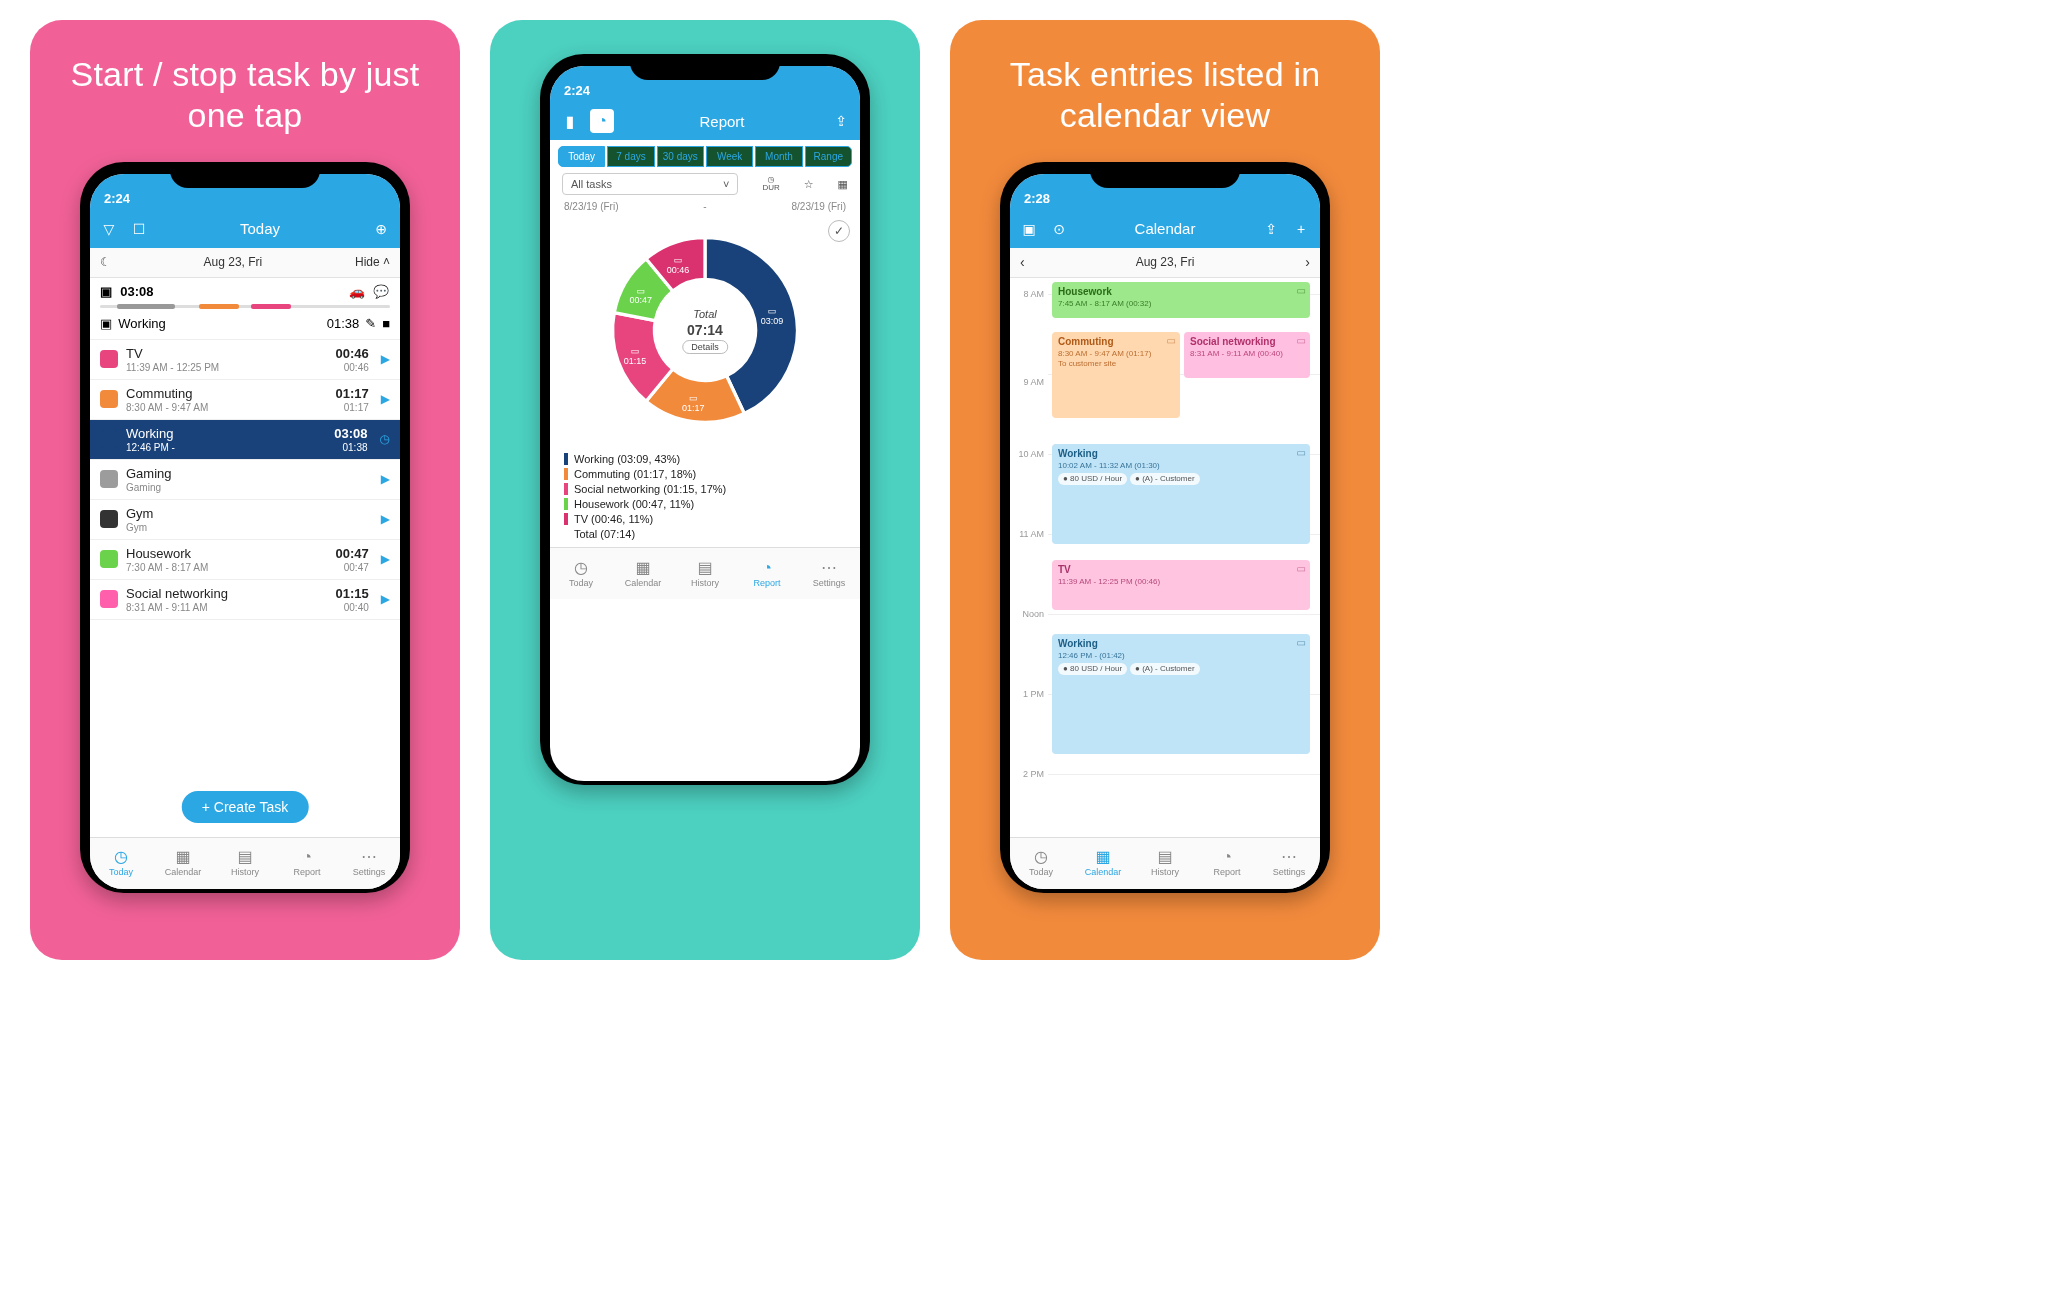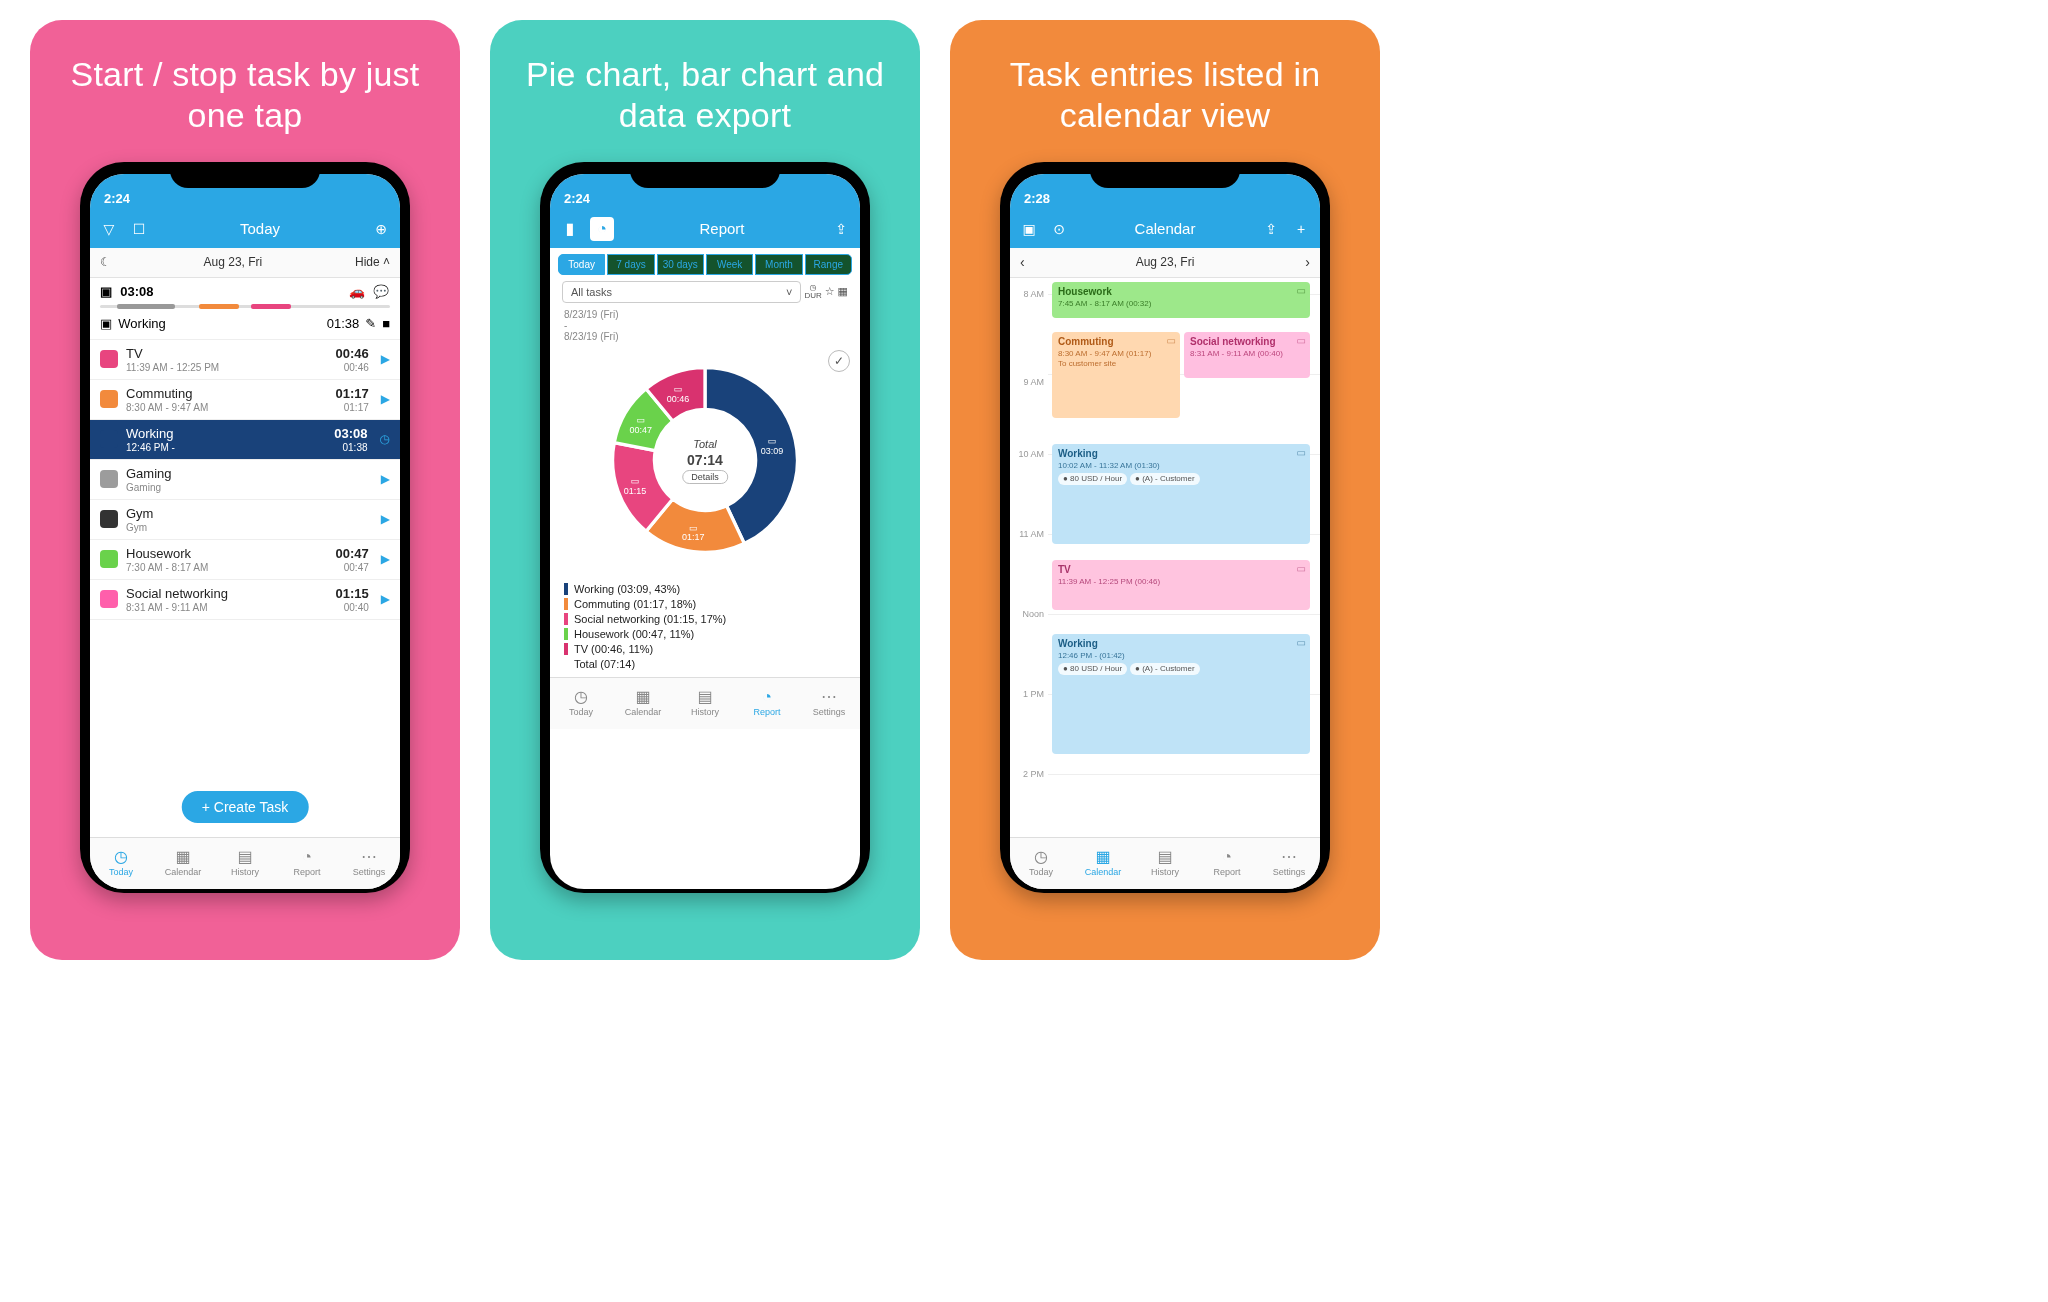--- a/index.html
+++ b/index.html
@@ -62,23 +62,23 @@
 .tabbar .tab { flex:1; display:flex; flex-direction:column; align-items:center; justify-content:center; gap:2px; font-size:9px; color:#888; }
 .tabbar .tab.active { color:#2ba7e4; }
 .tabbar .tab .ticon { font-size:16px; line-height:1; }
 
 .range-row { display:flex; gap:2px; padding:6px 8px; }
 .range-row button { flex:1; font-size:10px; border:1px solid #2ba7e4; background:#14532d; color:#2ba7e4; padding:4px 0; }
 .range-row button.active { background:#2ba7e4; color:#fff; }
 .range-row button:first-child { border-radius:5px 0 0 5px; }
 .range-row button:last-child  { border-radius:0 5px 5px 0; }
 
-.filter-row { display:flex; align-items:center; gap:3px; padding:0 12px 6px; font-size:11px; color:#555; }
+.filter-row { display:flex; align-items:center; gap:24px; padding:0 12px 6px; font-size:11px; color:#555; }
 .filter-row .sel { flex:1; border:1px solid #ccc; border-radius:4px; padding:4px 8px; display:flex; justify-content:space-between; }
-.date-row { display:flex; justify-content:space-between; font-size:10px; color:#888; padding:0 14px 4px;flex-direction:column; }
+.date-row { display:flex; justify-content:space-between; font-size:10px; color:#888; padding:0 14px 4px; }
 
 .donut-wrap { position:relative; height:230px; }
 .donut-center { position:absolute; top:50%; left:50%; transform:translate(-50%,-50%); text-align:center; font-size:11px; color:#444; }
 .donut-center .tot { font-size:11px;font-style:italic; }
 .donut-center .totv { font-size:14px; font-weight:600; margin:2px 0; }
 .donut-center .det { font-size:9px; border:1px solid #bbb; border-radius:8px; padding:1px 8px; display:inline-block; }
 .seglabel { position:absolute; font-size:9px; color:#fff; text-align:center; line-height:1.1; }
 .check { position:absolute; top:4px; right:10px; width:22px; height:22px; border:1px solid #bbb; border-radius:50%; display:flex; align-items:center; justify-content:center; font-size:12px; color:#555; }
 
 .legend { padding:4px 14px; font-size:11px; color:#222; }
@@ -247,21 +247,20 @@
           <div class="tab">
             <span class="ticon">⋯</span>
             <span>Settings</span>
           </div>
         </div>
     </div>
   </div>
 </div>
 
 <div class="panel teal">
-  <div class="headline">Pie chart, bar chart and data export</div>
   <div class="phone">
     <div class="screen">
       <div class="statusbar">
         <span>2:24</span>
           <span class="rest"></span>
       </div>
       <div class="appbar">
         <span class="icbtn">▮</span>
         <span class="icbtn toggle-active">◔</span>
         <span class="title">Report</span>

